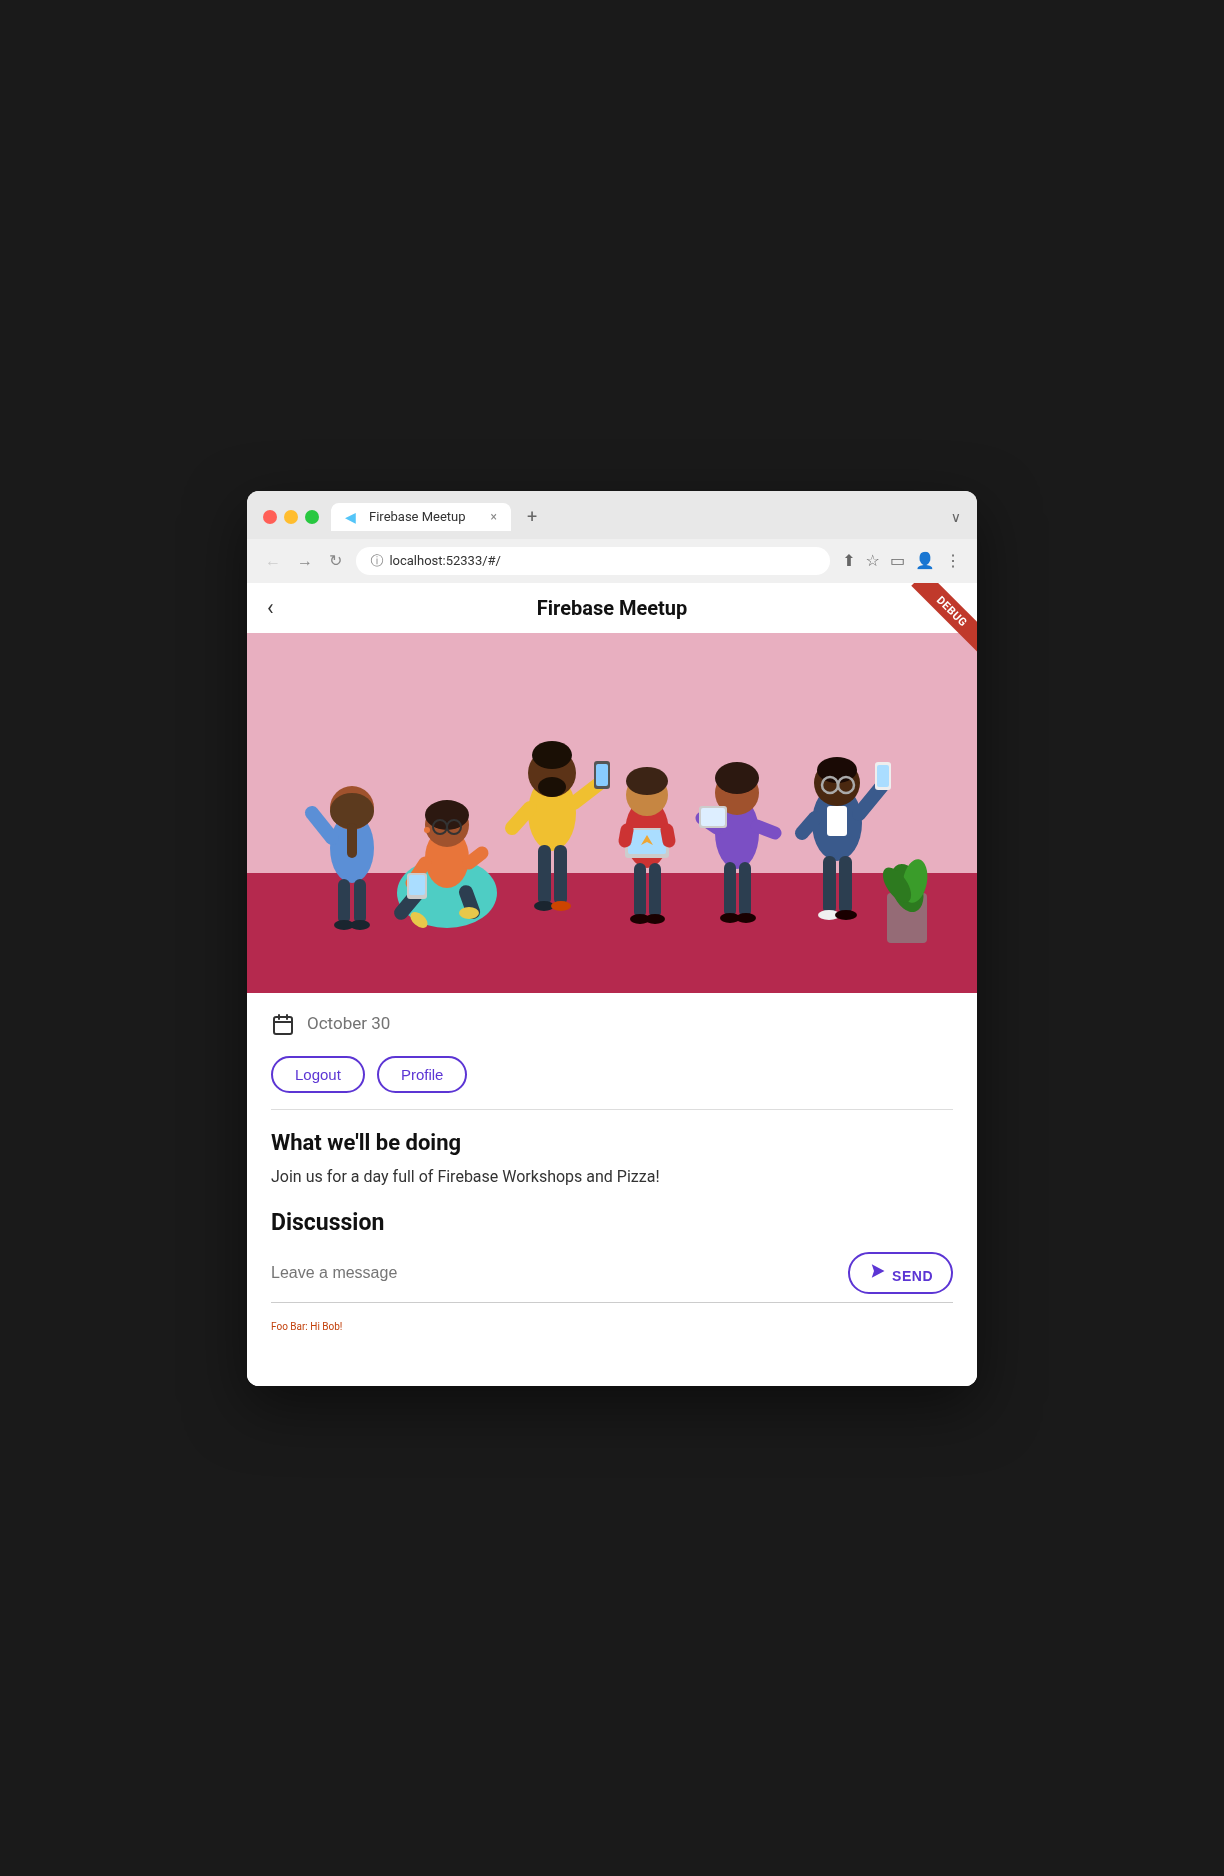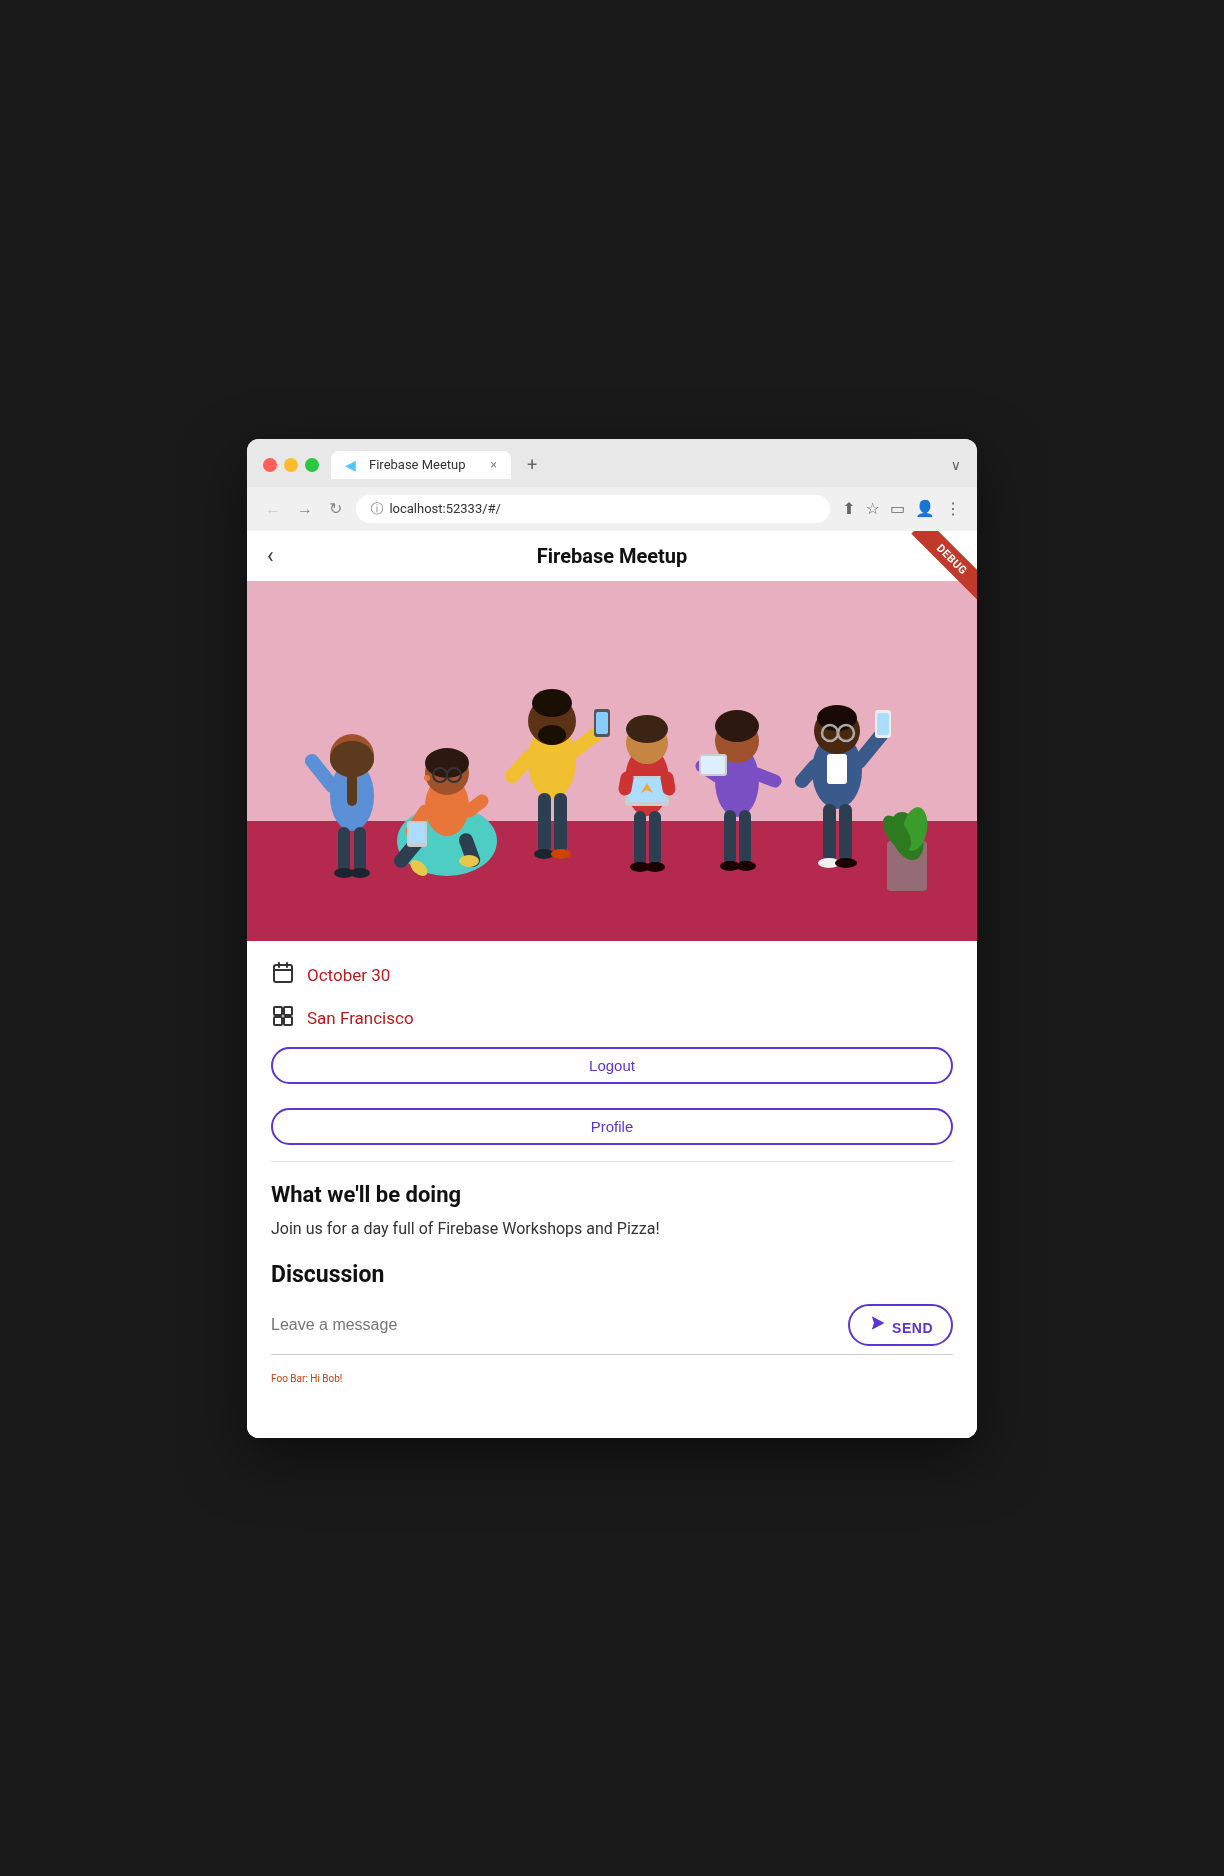--- a/index.html
+++ b/index.html
@@ -178,35 +178,33 @@
       width: 100%;
       height: 100%;
     }
     
     .event-info {
       padding: 20px 24px;
       background: #fff;
     }
     .event-meta-row {
       display: flex;
-      align-items: center;
       gap: 12px;
       margin-bottom: 14px;
       font-size: 17px;
-      color: #b91c1c;
+      color: #737373;
     }
     .meta-icon {
       font-size: 22px;
       color: #333;
     }
     .btn-row {
       display: flex;
-      gap: 24px;
+      gap: 12px;
       margin-bottom: 16px;
-      flex-direction: column;
     }
     .outline-btn {
       border: 2px solid #5c35d4;
       border-radius: 24px;
       padding: 8px 22px;
       background: transparent;
       color: #5c35d4;
       font-size: 15px;
       font-weight: 500;
       cursor: pointer;
@@ -483,31 +481,20 @@
       <div class="event-meta-row">
         <span class="meta-icon">
           <svg width="24" height="24" viewBox="0 0 24 24" fill="none" xmlns="http://www.w3.org/2000/svg">
             <rect x="3" y="4" width="18" height="17" rx="2" stroke="#333" stroke-width="2" fill="none"></rect>
             <line x1="3" y1="9" x2="21" y2="9" stroke="#333" stroke-width="2"></line>
             <line x1="8" y1="2" x2="8" y2="6" stroke="#333" stroke-width="2" stroke-linecap="round"></line>
             <line x1="16" y1="2" x2="16" y2="6" stroke="#333" stroke-width="2" stroke-linecap="round"></line>
           </svg>
         </span>
         <span>October 30</span>
-      </div>
-      <div class="event-meta-row">
-        <span class="meta-icon">
-          <svg width="24" height="24" viewBox="0 0 24 24" fill="none" xmlns="http://www.w3.org/2000/svg">
-            <rect x="3" y="3" width="8" height="8" rx="1" stroke="#333" stroke-width="2" fill="none"></rect>
-            <rect x="13" y="3" width="8" height="8" rx="1" stroke="#333" stroke-width="2" fill="none"></rect>
-            <rect x="3" y="13" width="8" height="8" rx="1" stroke="#333" stroke-width="2" fill="none"></rect>
-            <rect x="13" y="13" width="8" height="8" rx="1" stroke="#333" stroke-width="2" fill="none"></rect>
-          </svg>
-        </span>
-        <span>San Francisco</span>
       </div>
       <div class="btn-row">
         <button class="outline-btn">Logout</button>
         <button class="outline-btn">Profile</button>
       </div>
       <hr class="divider">
       <div class="section-title">What we'll be doing</div>
       <div class="section-desc">Join us for a day full of Firebase Workshops and Pizza!</div>
       <div class="discussion-title">Discussion</div>
       <div class="message-row">

